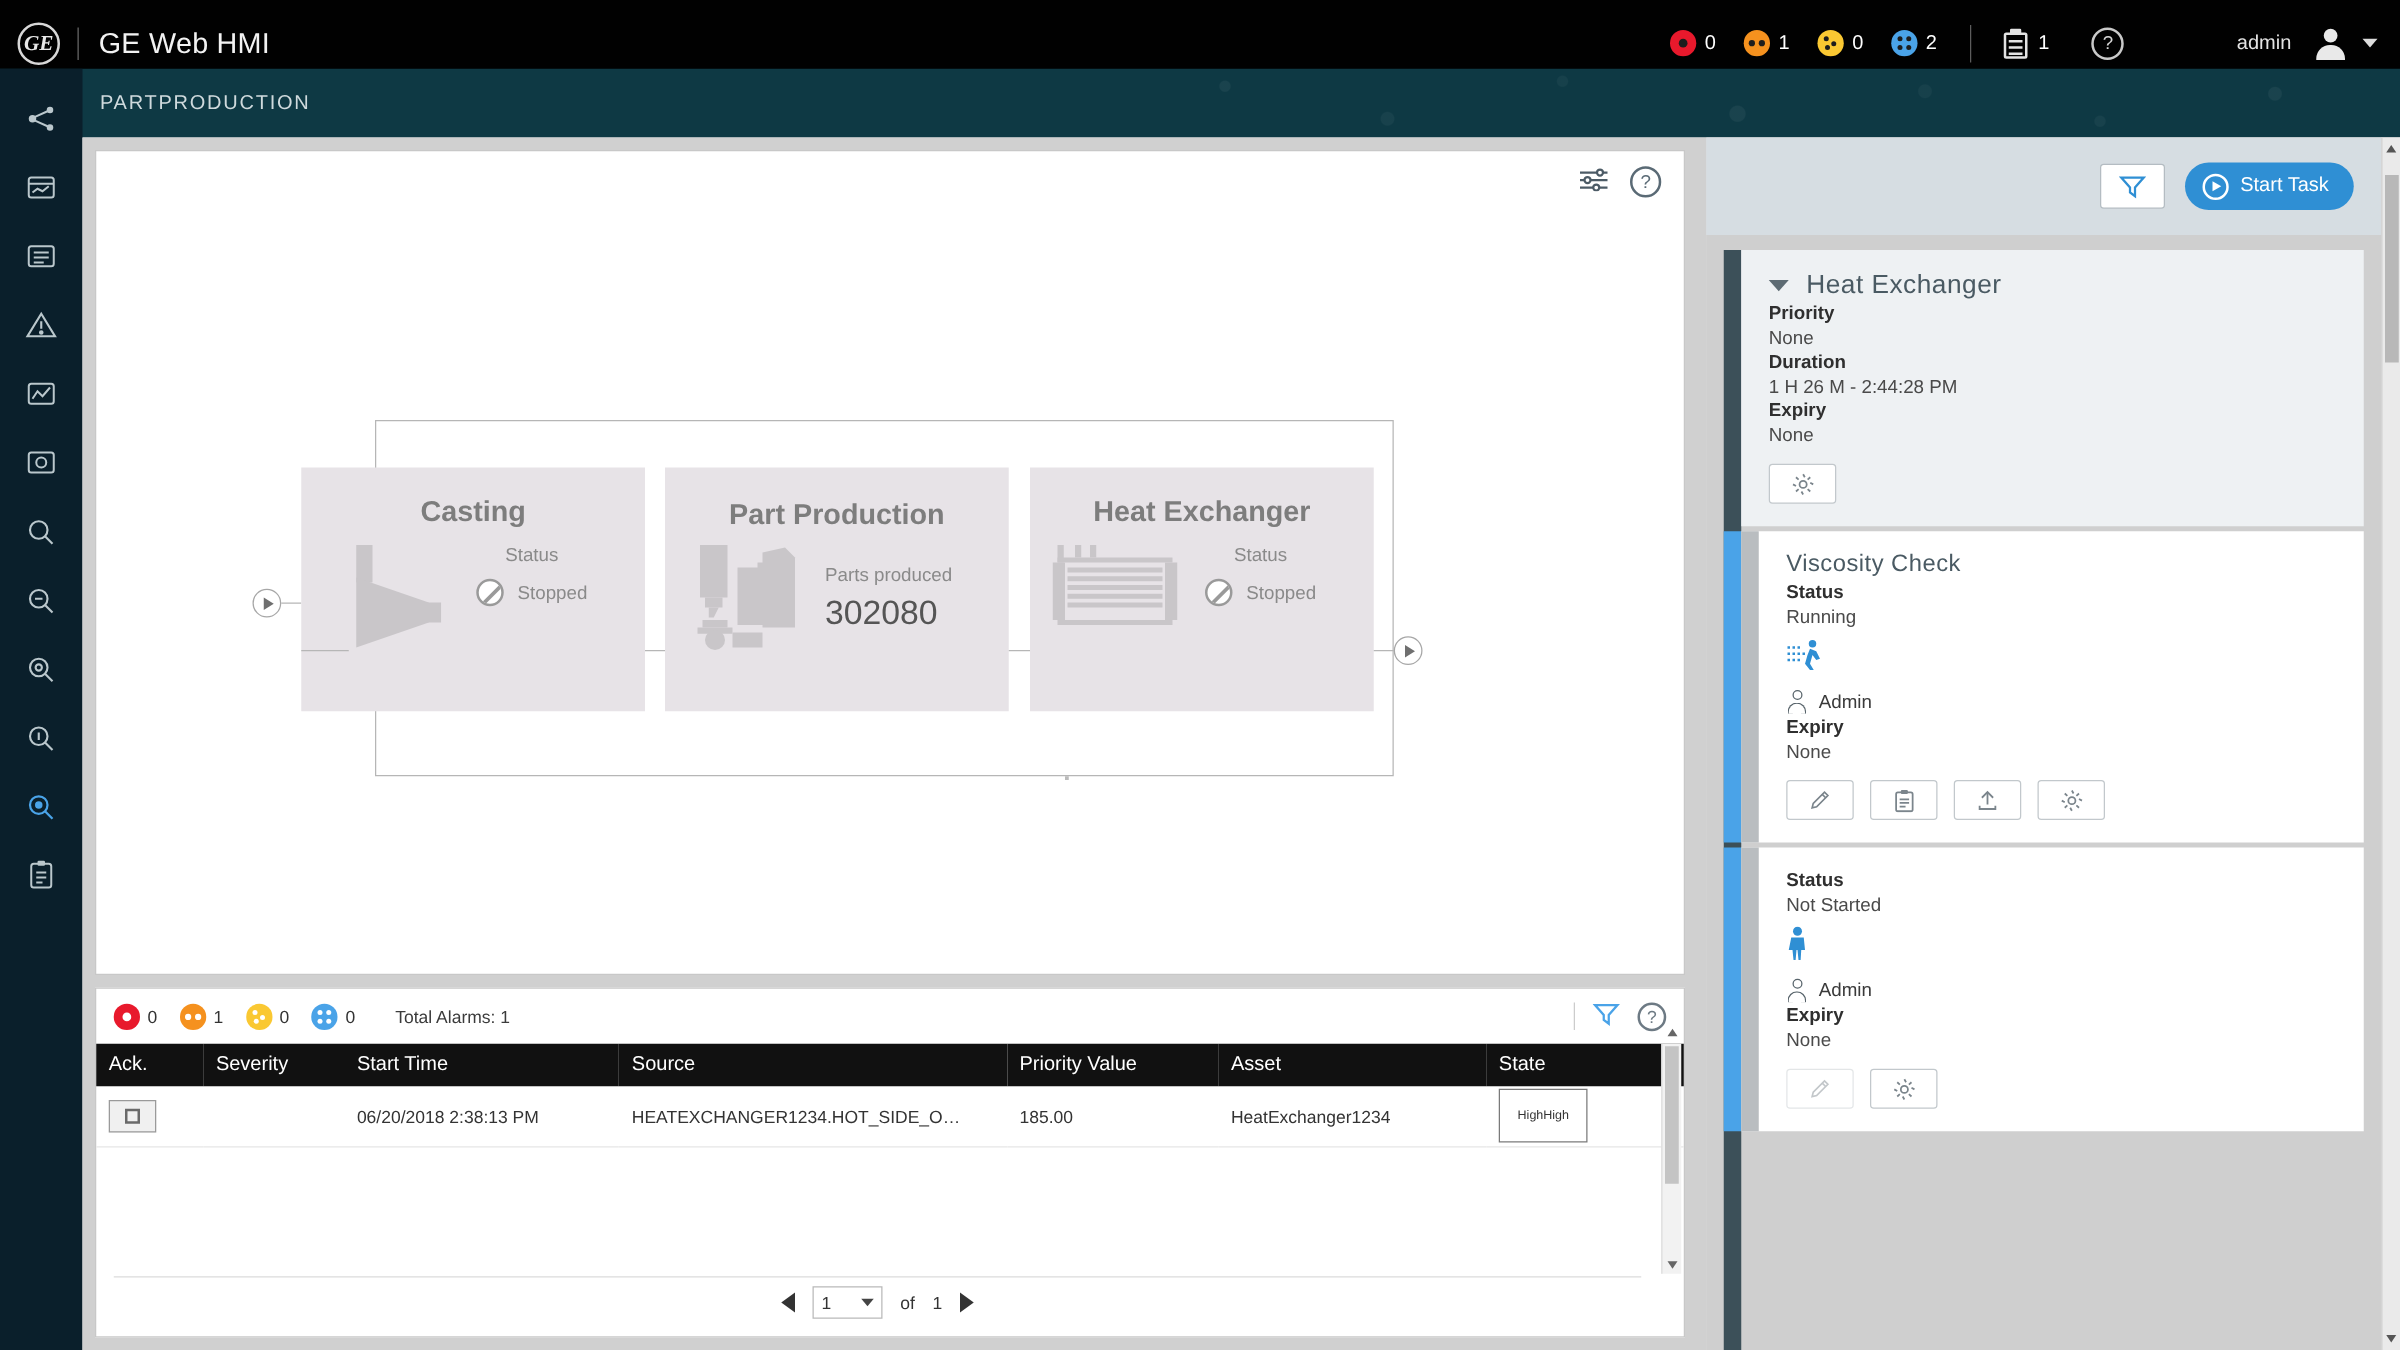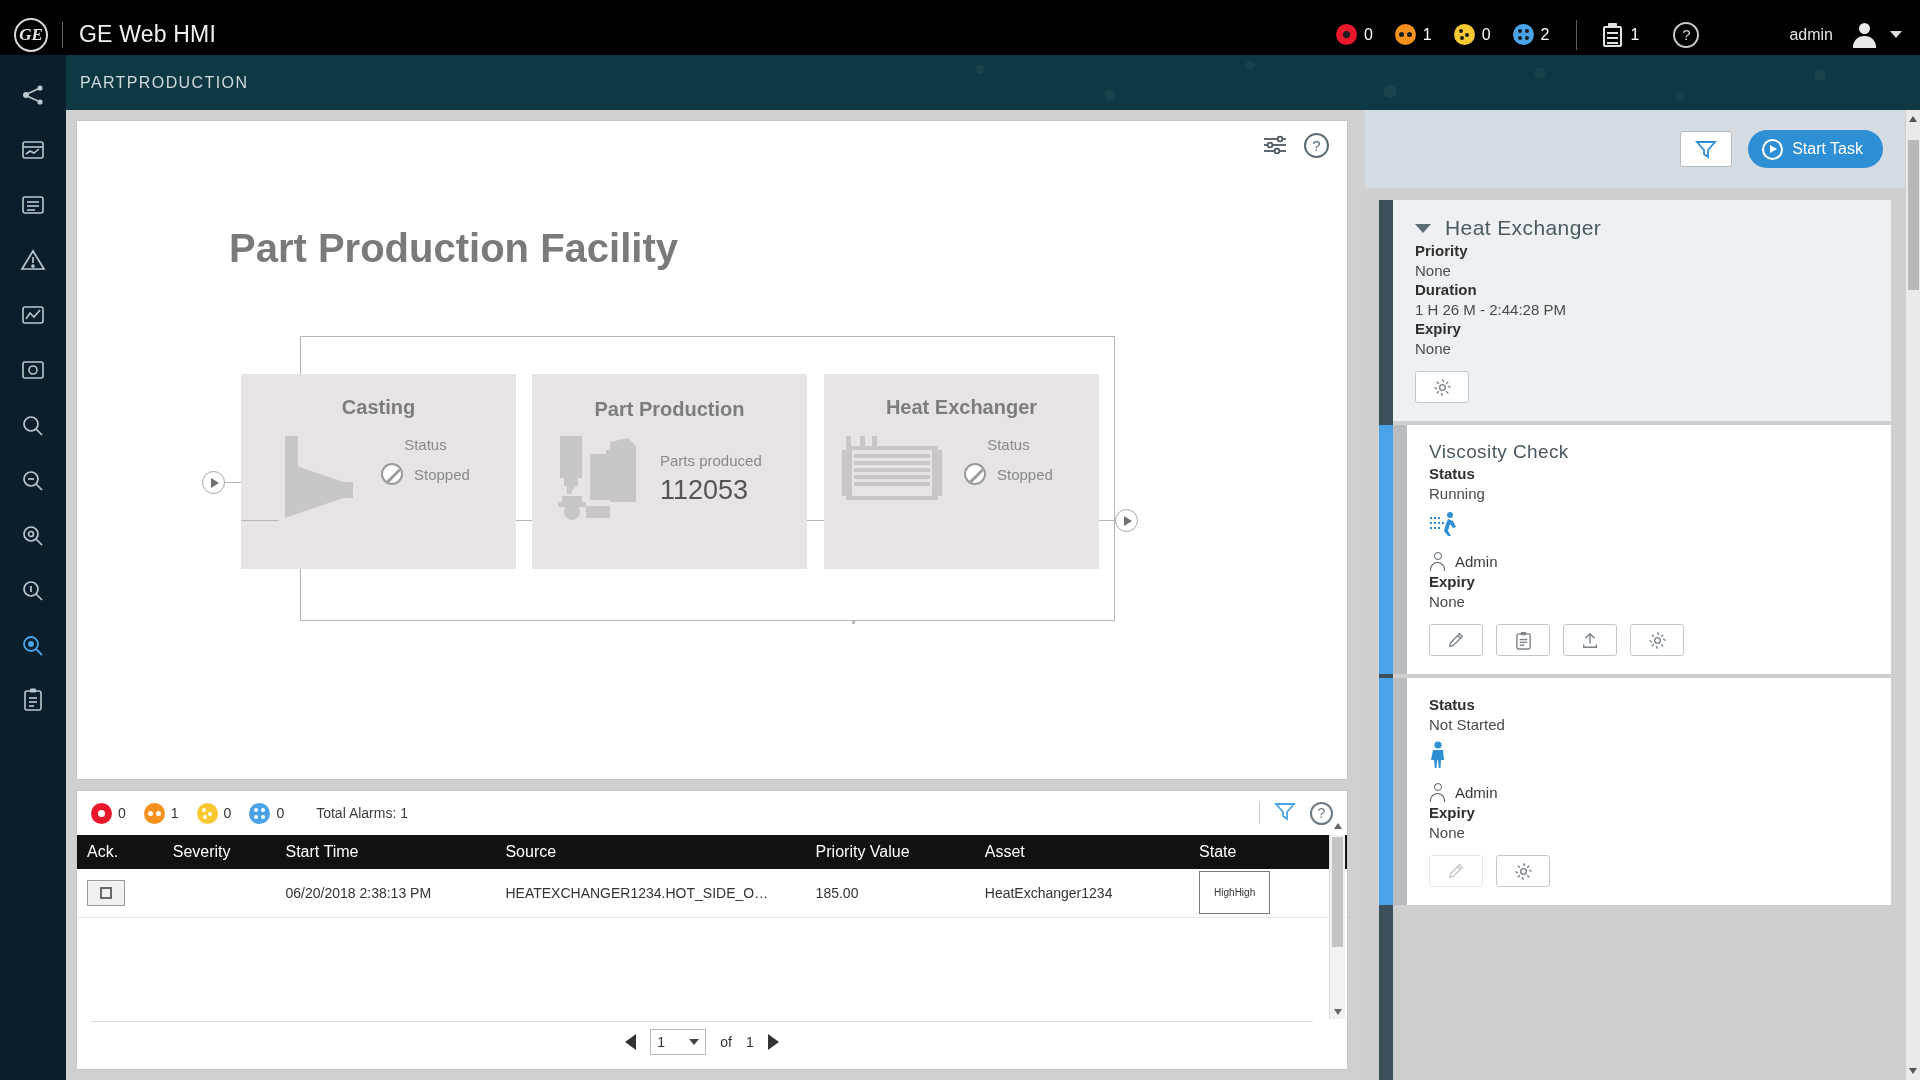--- a/index.html
+++ b/index.html
@@ -144,21 +144,21 @@
 
   .flow-wrap { position: absolute; left: 125px; top: 215px; width: 1060px; height: 320px; }
   .flow-outline {
     position: absolute; left: 98px; top: 0; width: 815px; height: 285px;
     border: 1px solid #b6b6b6; border-top: 1px solid #b6b6b6;
   }
   .proc-box {
     position: absolute; top: 38px; background: #e7e3e7; height: 195px;
   }
   .pb-title {
-    text-align: center; font-size: 20px; font-weight: bold;
+    text-align: center; font-size: 23px; font-weight: bold;
     color: #7d7d7d; margin-top: 22px;
   }
   .pb-casting { left: 39px; width: 275px; }
   .pb-partprod { left: 330px; width: 275px; top: 38px; }
   .pb-heat { left: 622px; width: 275px; }
   .pb-partprod .pb-title { margin-top: 24px; }
 
   .status-block { position: absolute; font-size: 15px; color: #8a8a8a; }
   .status-lbl { text-align: center; }
   .status-row { display: flex; align-items: center; gap: 11px; margin-top: 10px; }
@@ -507,21 +507,20 @@
             <line x1="2" y1="11" x2="24" y2="11"></line>
             <line x1="2" y1="17" x2="24" y2="17"></line>
           <circle cx="18" cy="5" r="2.4" fill="#fff"></circle>
             <circle cx="8" cy="11" r="2.4" fill="#fff"></circle>
             <circle cx="15" cy="17" r="2.4" fill="#fff"></circle>
         </svg>
       </span>
       <span class="tool-help">?</span>
     </div>
 
-    <div class="mimic-title">Part Production Facility</div>
 
     <div class="flow-wrap">
       <div class="flow-outline"></div>
 
       <div class="node-circ" style="left:0px; top:135px;">
           <span class="tri"></span>
         </div>
       <div class="flow-line" style="left:23px; top:146px; width:16px;"></div>
 
       <div class="proc-box pb-casting">
@@ -551,21 +550,21 @@
           <rect x="12" y="64" width="20" height="6"></rect>
           <rect x="8" y="70" width="28" height="5"></rect>
           <rect x="40" y="22" width="18" height="46"></rect>
           <path d="M60 10 L78 6 L86 14 L86 70 L60 70 Z"></path>
           <rect x="56" y="18" width="6" height="50"></rect>
           <circle cx="22" cy="80" r="8"></circle>
           <rect x="36" y="74" width="24" height="12"></rect>
         </svg>
         <div class="parts-block">
           <div class="parts-lbl">Parts produced</div>
-          <div class="parts-val">112053</div>
+          <div class="parts-val">302080</div>
         </div>
       </div>
       <div class="flow-line" style="left:605px; top:184px; width:17px;"></div>
 
       <div class="proc-box pb-heat">
         <div class="pb-title">Heat Exchanger</div>
         <svg class="machine-svg" style="left:18px; top:58px;" width="100" height="72" viewBox="0 0 100 72">
           <rect x="4" y="4" width="5" height="14"></rect>
           <rect x="18" y="4" width="5" height="10"></rect>
           <rect x="30" y="4" width="5" height="10"></rect>

